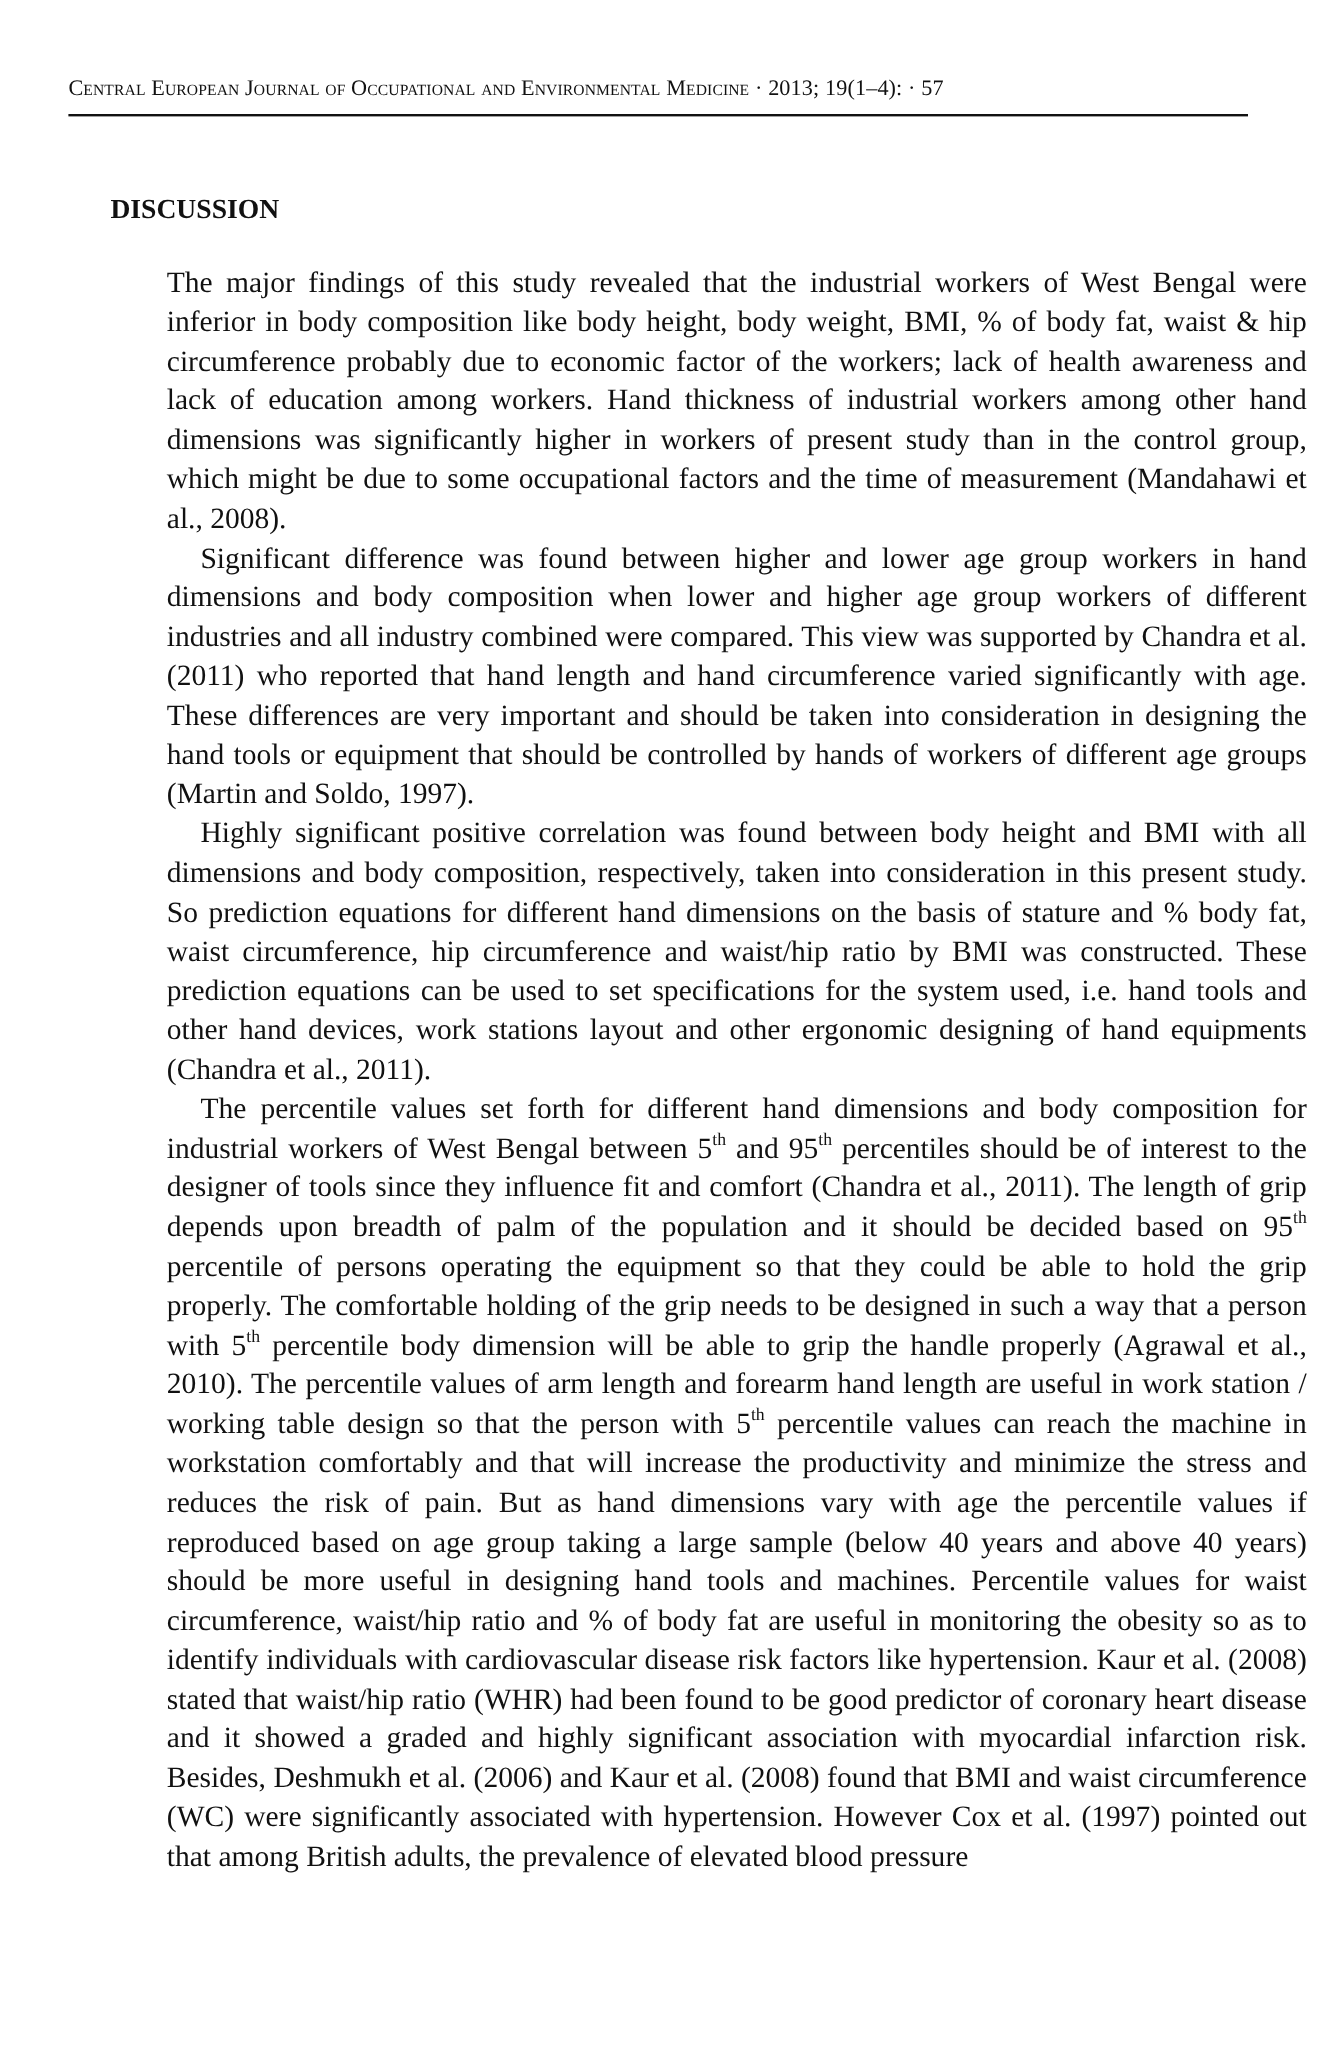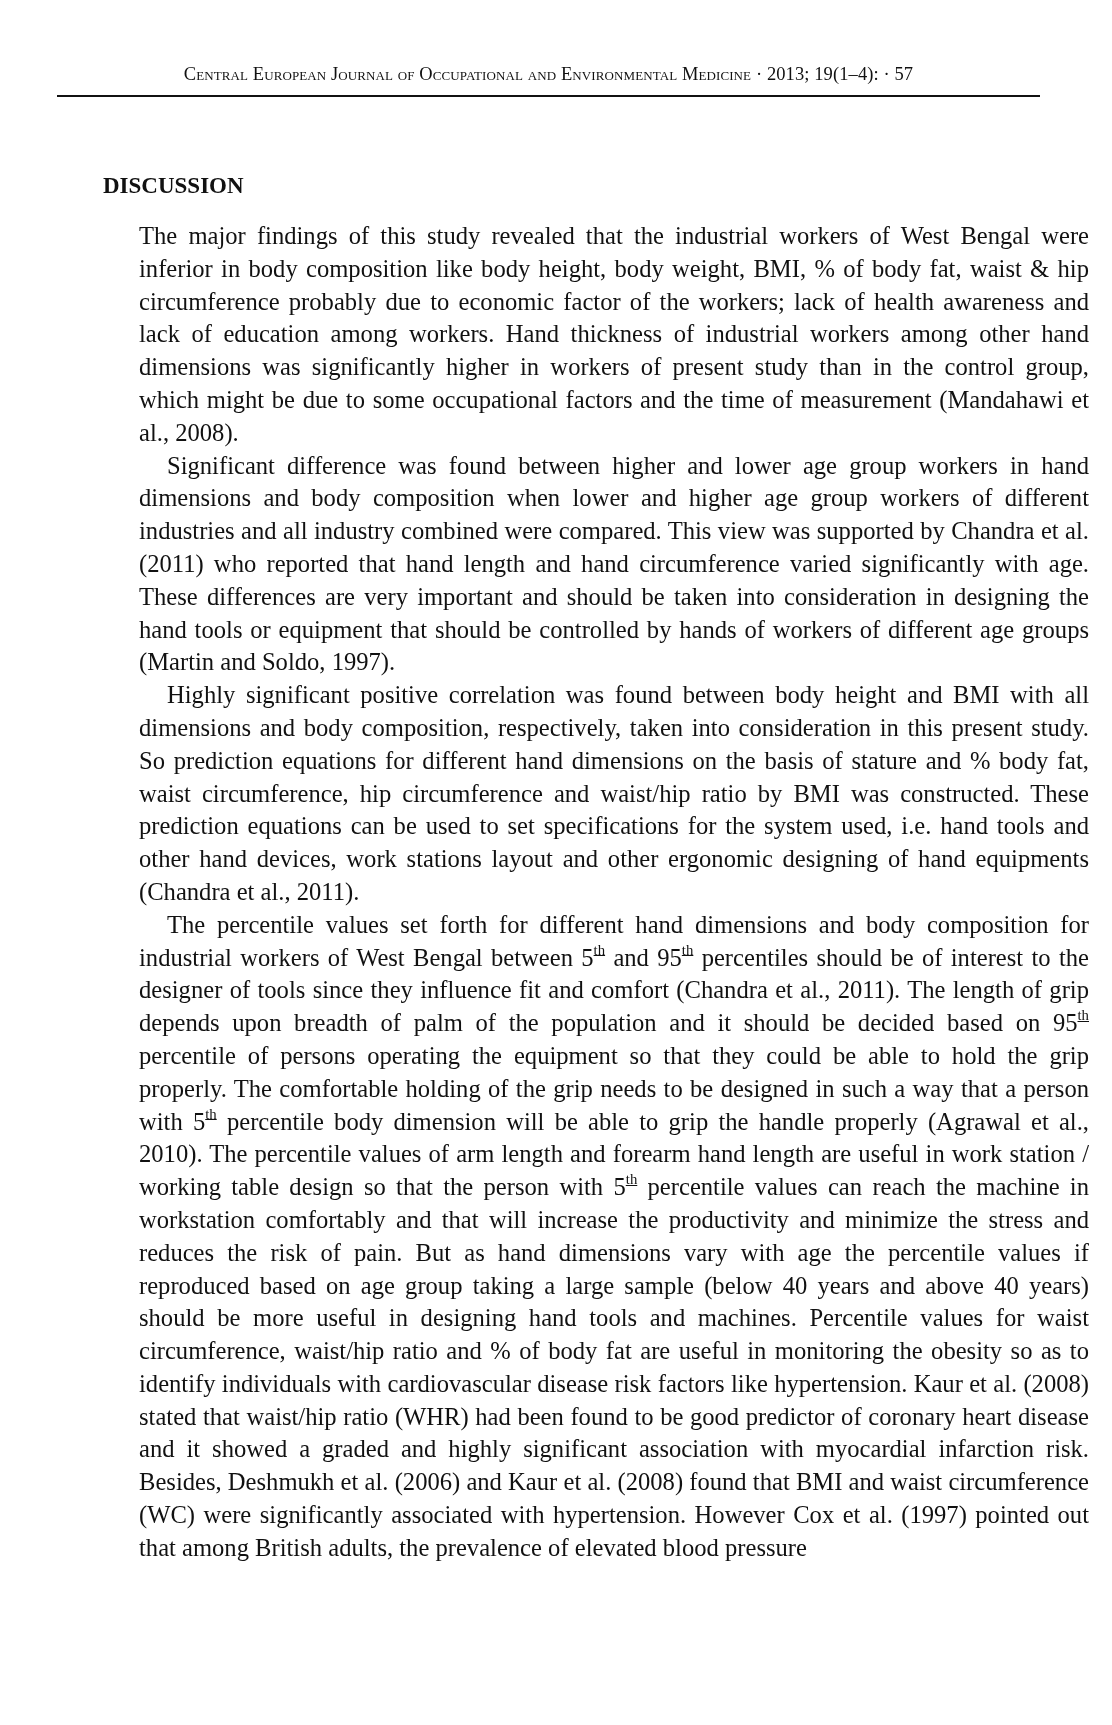--- a/index.html
+++ b/index.html
@@ -2,40 +2,40 @@
 <html><head>
 <meta charset="utf-8">
 <style>
   html, body { margin: 0; padding: 0; background: #ffffff; }
   body {
     width: 1112px; height: 1725px; position: relative; overflow: hidden;
     font-family: "Liberation Serif", "DejaVu Serif", serif; color: #111;
   }
   .running-header {
     position: absolute; left: 57px; top: 64px; width: 983px;
-    text-align: center; font-size: 18.5px; letter-spacing: 0.1px;
+    text-align: left; font-size: 18.5px; letter-spacing: 0.1px;
   }
   .running-header .sc { font-variant: small-caps; }
   .header-rule {
     position: absolute; left: 57px; top: 95px; width: 983px; height: 0;
     border-top: 2.5px solid #111;
   }
   .section-heading {
     position: absolute; left: 91px; top: 161px;
-    font-weight: bold; font-size: 23px; margin: 12px;
+    font-weight: bold; font-size: 23px; margin: 1px;
   }
   .body-text {
     position: absolute; left: 91px; top: 220px; width: 950px;
     font-size: 24.6px; line-height: 32.8px; text-align: justify;
     hyphens: manual;
     margin-left: 48px;
   }
   .body-text p { margin: 0; text-indent: 0; }
   .body-text p + p { text-indent: 28px; }
-  sup { font-size: 60%; line-height: 0; vertical-align: 0.75em; text-decoration: underline; }
+  sup { font-size: 60%; line-height: 0; vertical-align: 0.75em; }
 </style>
 </head>
 <body>
 
 <div class="running-header">
   <span class="sc">Central European Journal of Occupational and Environmental Medicine</span>
   <span>·</span>
   <span>2013; 19(1–4):</span>
   <span>·</span>
   <span>57</span>

